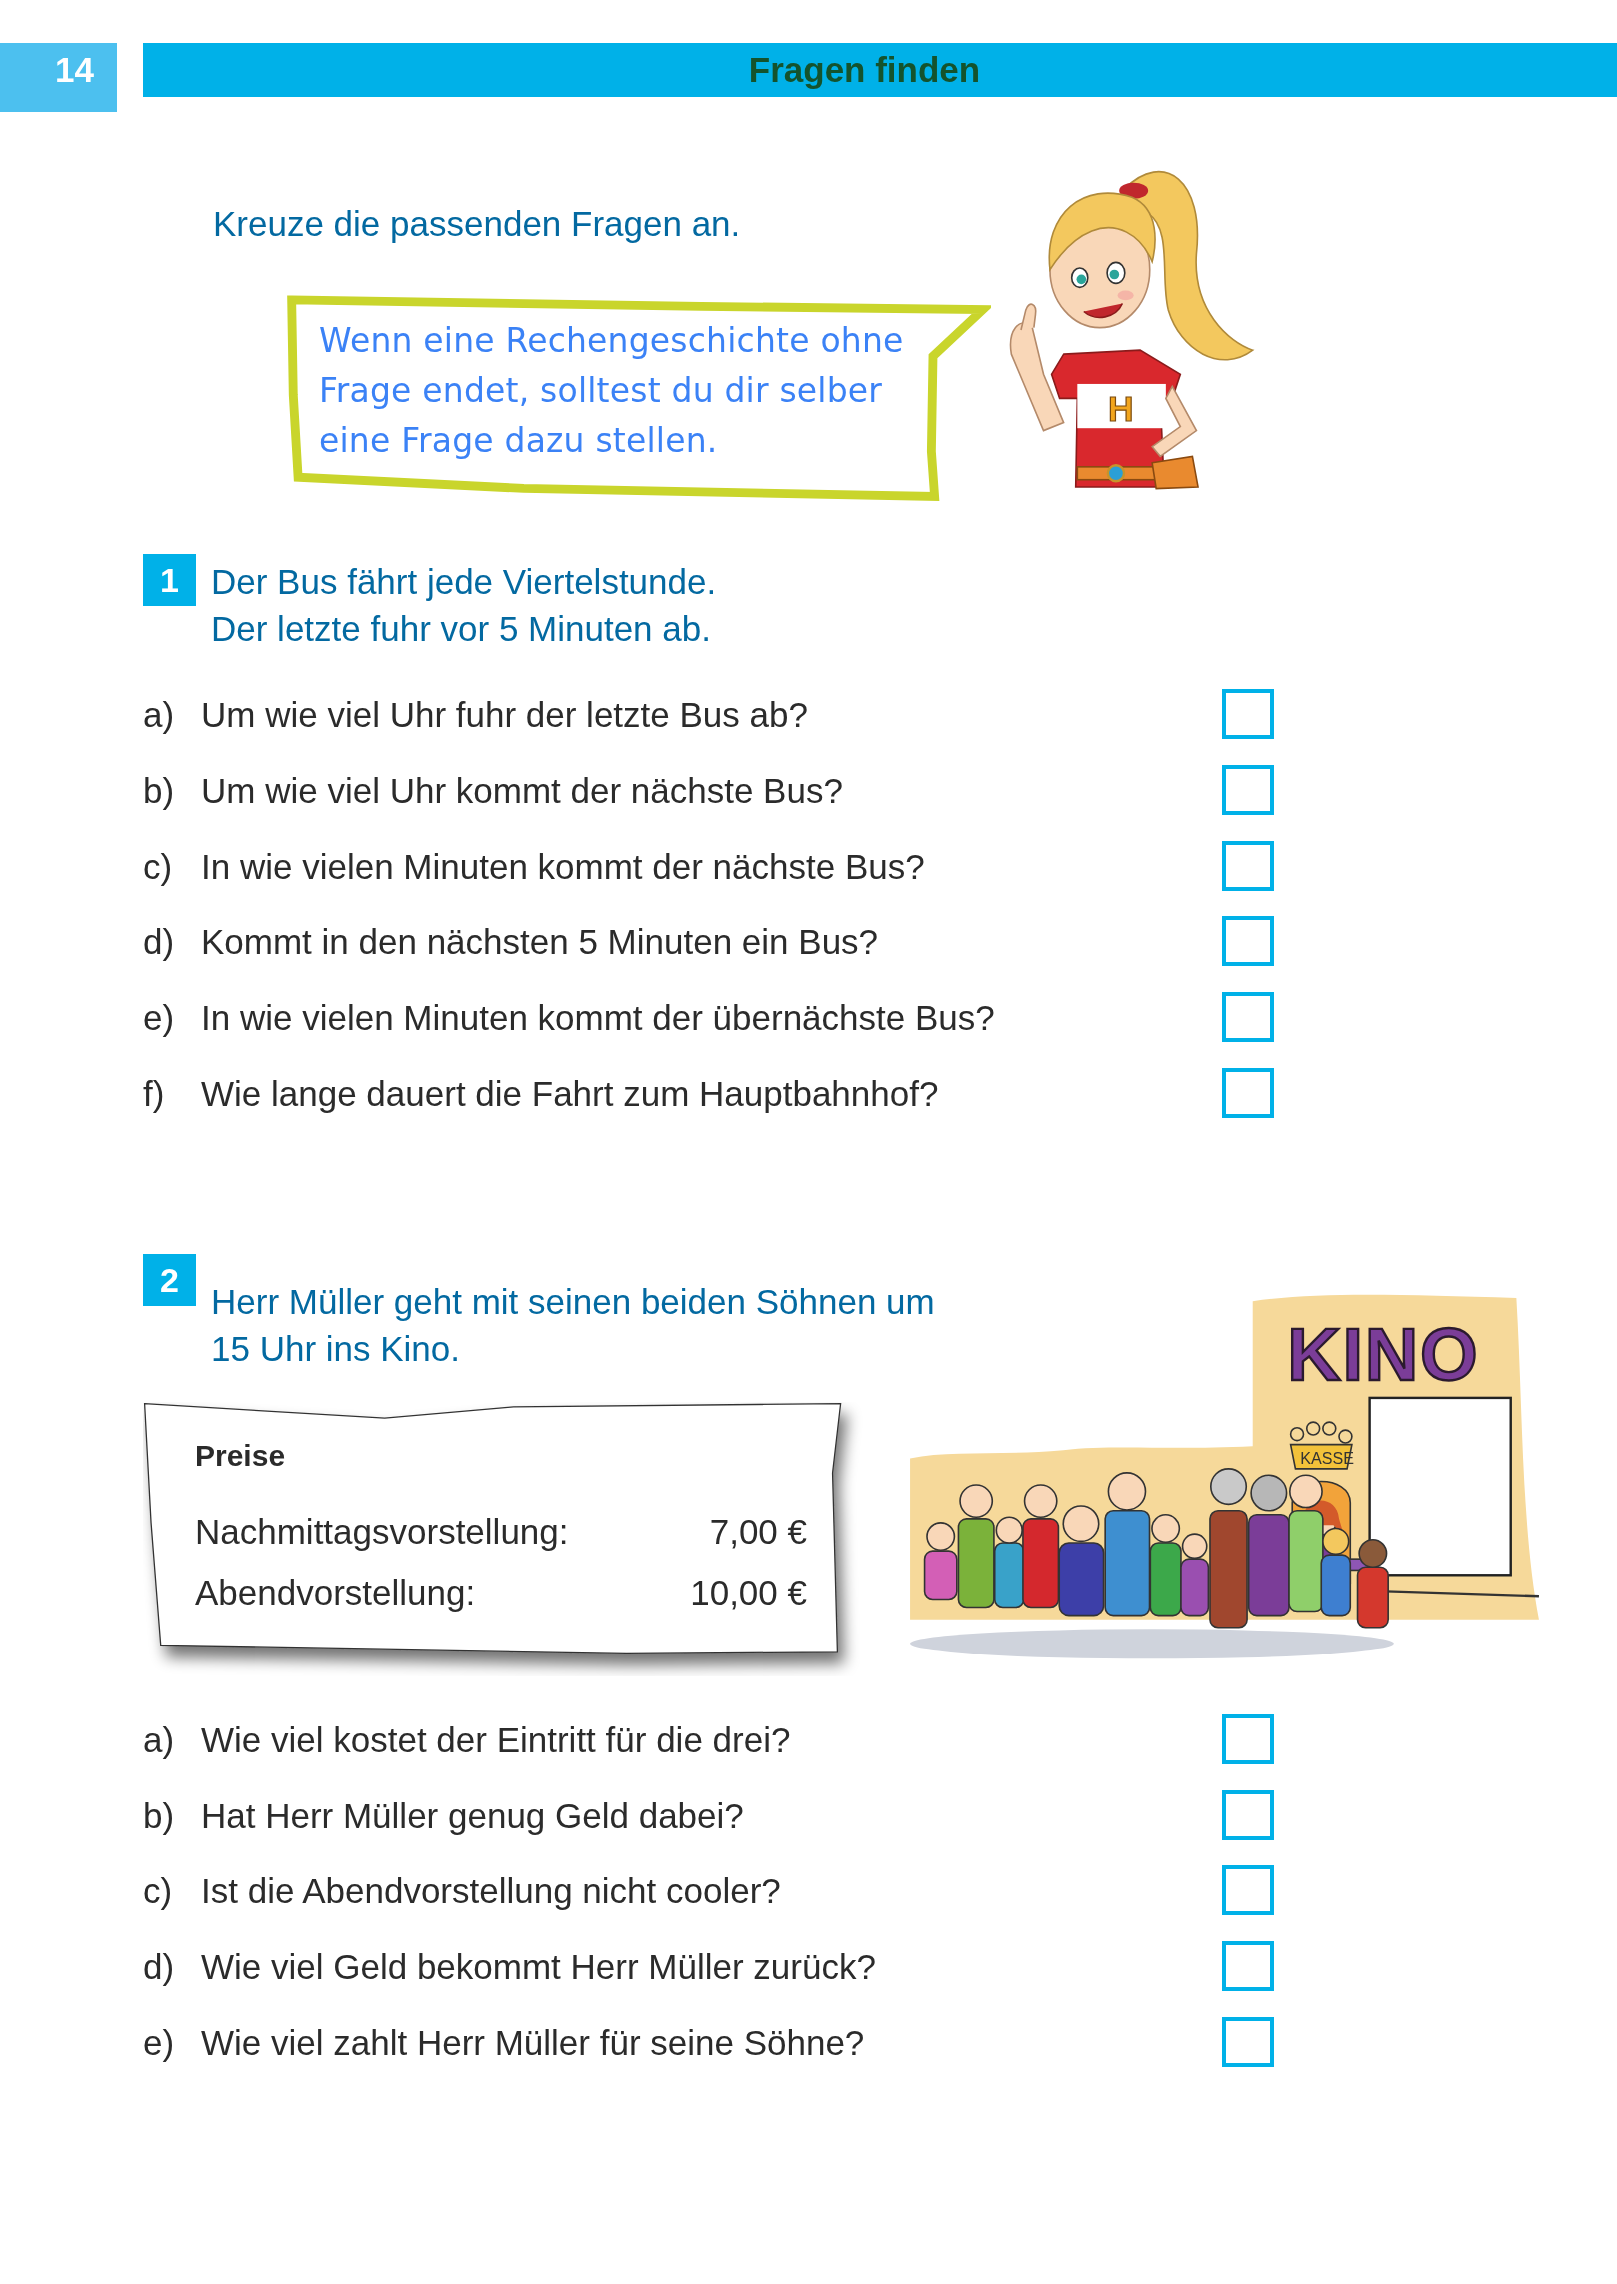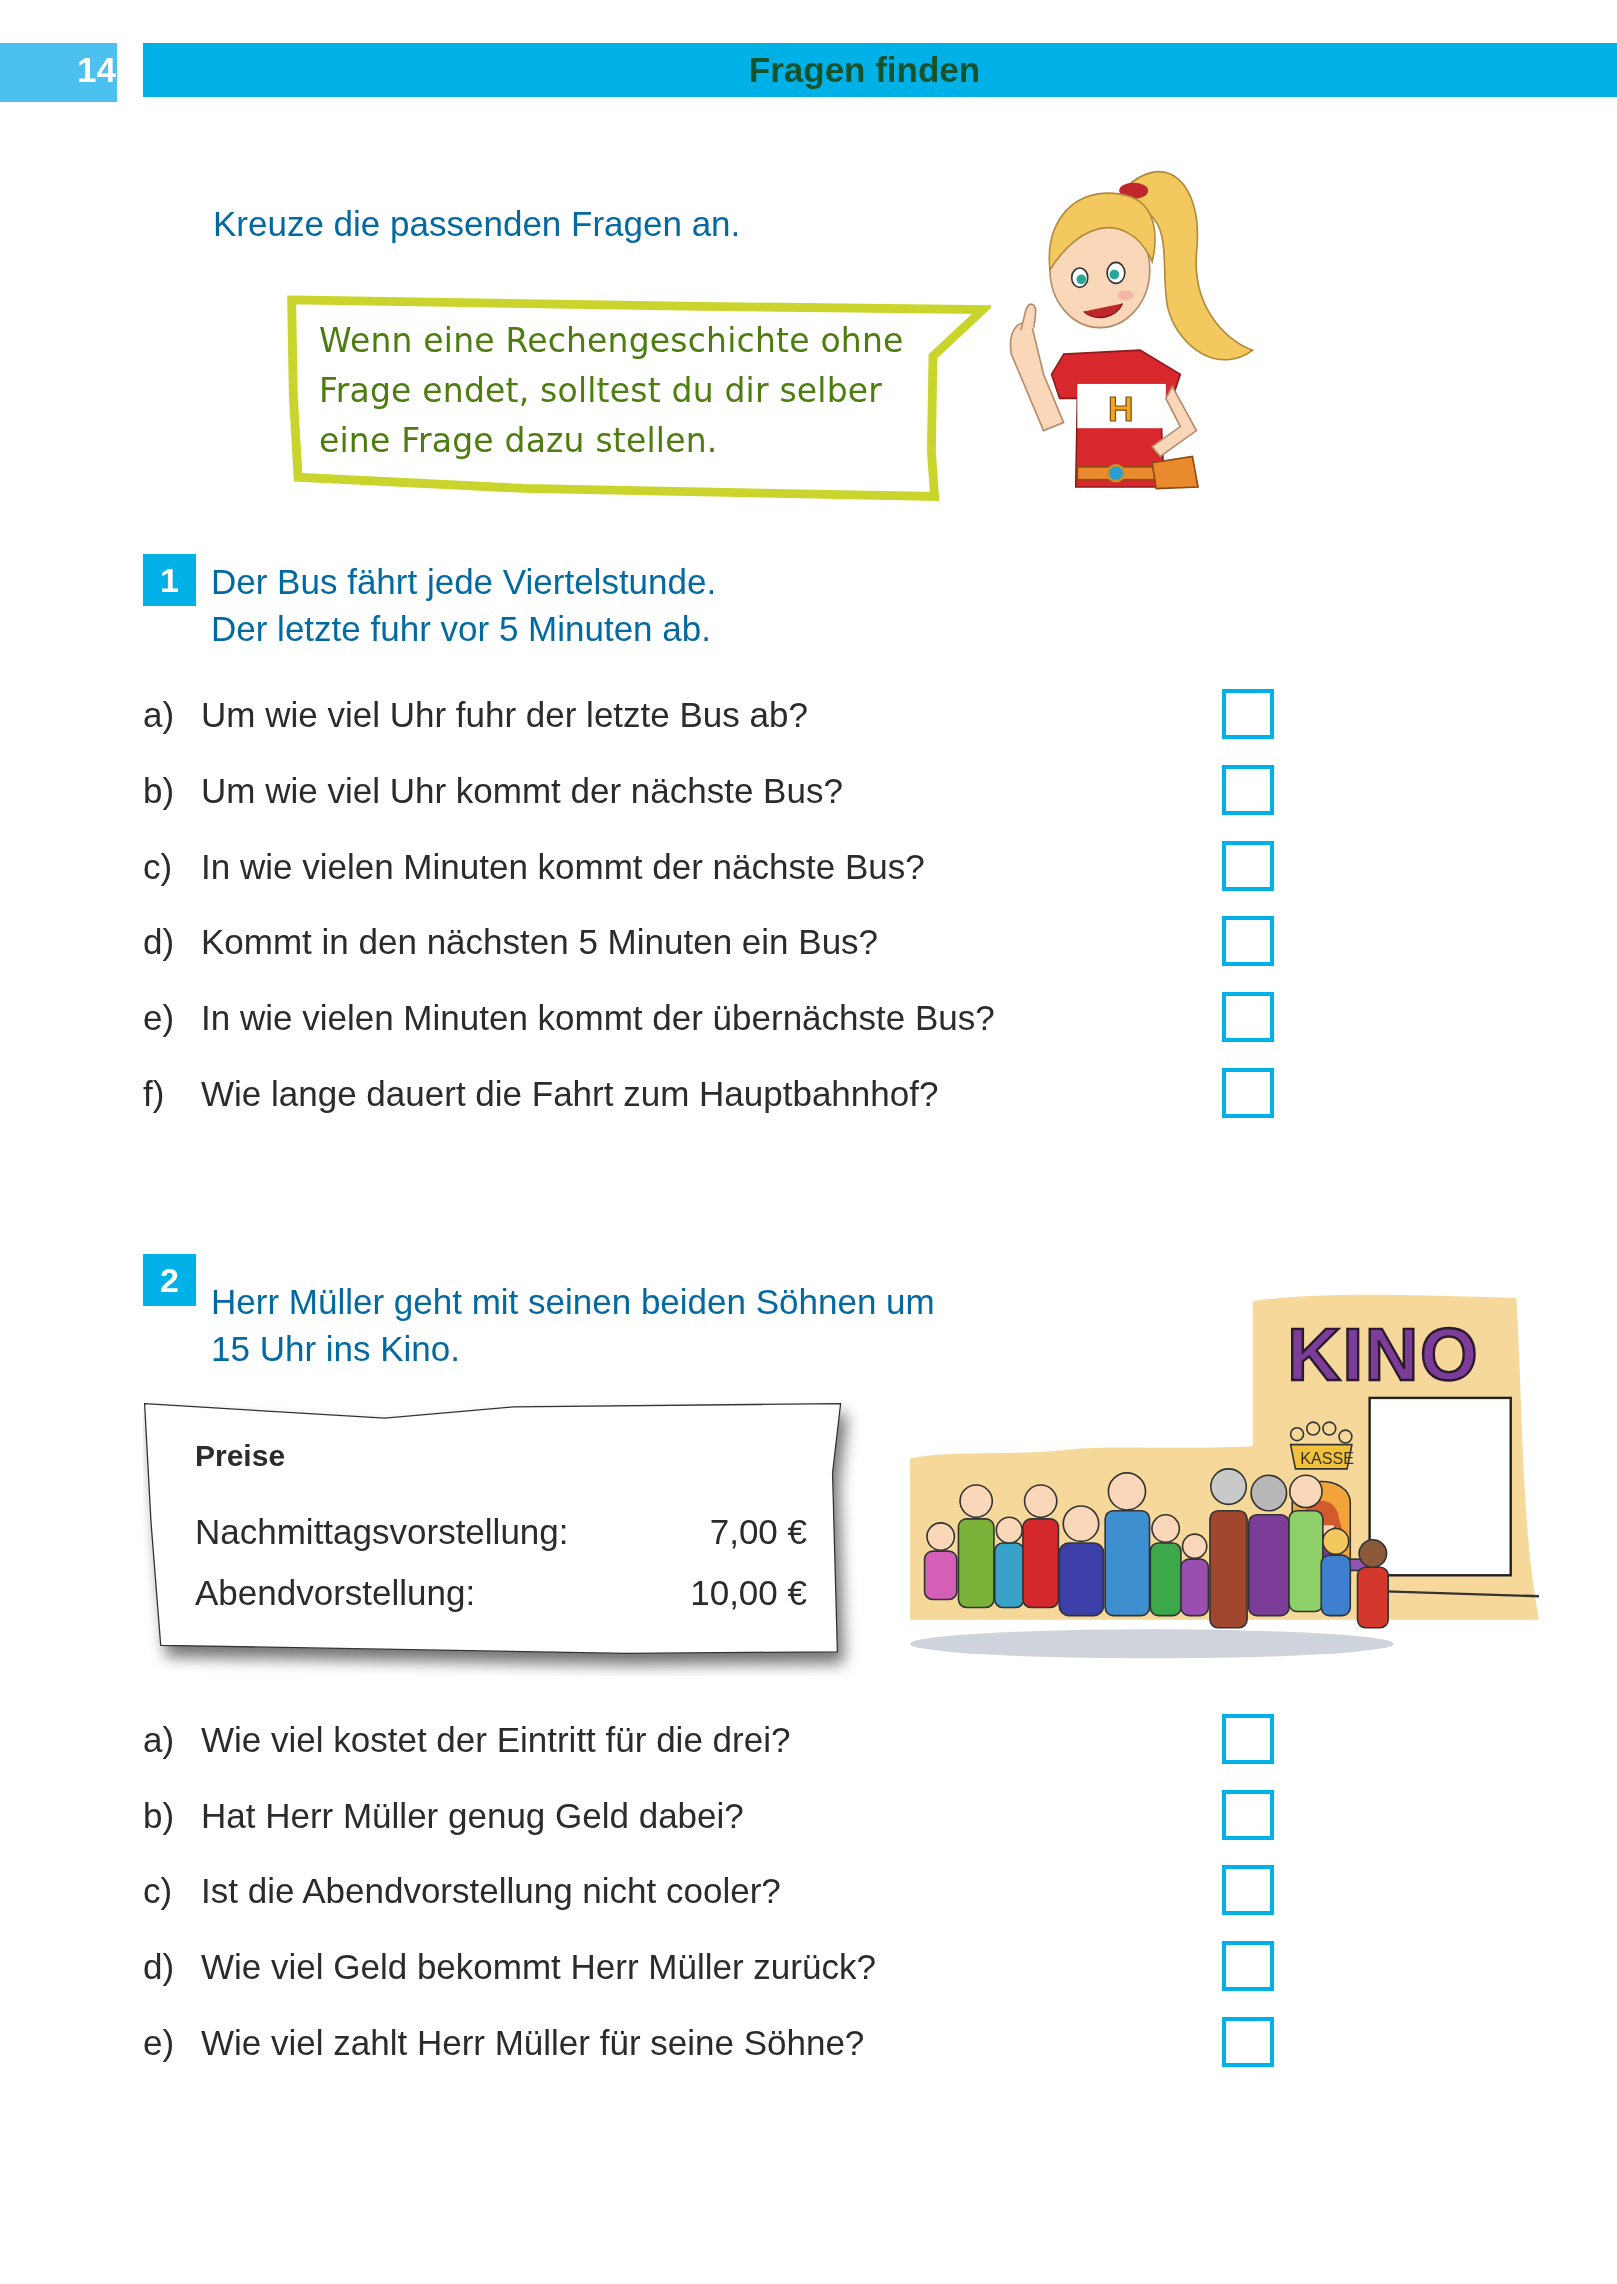--- a/index.html
+++ b/index.html
@@ -1,34 +1,34 @@
 <!DOCTYPE html>
 <html style="font-size:13px"><head>
 <meta charset="utf-8">
 <style>
   html, body { margin: 0; padding: 0; background: #ffffff; }
   body { width: 1618px; height: 2284px; position: relative; overflow: hidden;
          font-family: "Liberation Sans", "DejaVu Sans", sans-serif; color: #2b2b2b; }
   .abs { position: absolute; }
 
   
-  .page-num { left: 0; top: 43px; width: 117px; height: 59px; background: #4cc0ef;
+  .page-num { left: 0; top: 43px; width: 117px; height: 69px; background: #4cc0ef;
               color: #fff; font-weight: bold; font-size: 35px; line-height: 54px;
-              text-align: right; padding-right: 1px; box-sizing: border-box; }
+              text-align: right; padding-right: 23px; box-sizing: border-box; }
   .title-bar { left: 143px; top: 43px; width: 1475px; height: 54px; background: #00b1e8;
                color: #14532d; font-weight: bold; font-size: 35px; line-height: 54px; text-align: center;
                padding-right: 0; }
   .title-bar span { position: relative; left: -16px; }
 
   .instruction { left: 213px; top: 200px; font-size: 35px; line-height: 48px; color: #0369a1; }
 
   
   .bubble-svg { left: 282px; top: 290px; }
   .bubble-text { left: 319px; top: 316px; width: 612px; font-size: 33px; line-height: 50px;
-                 color: #4d7c0f; font-family: "DejaVu Sans", sans-serif; letter-spacing: 0.2px; }
+                 color: #3b82f6; font-family: "DejaVu Sans", sans-serif; letter-spacing: 0.2px; }
   .bubble-text div { white-space: nowrap; }
 
   .girl { left: 987px; top: 157px; }
 
   
   .badge { width: 53px; height: 52px; background: #00b1e8; color: #fff; font-weight: bold;
            font-size: 34px; line-height: 52px; text-align: center; }
   .task-text { font-size: 35px; line-height: 47px; color: #0369a1; }
 
   .q-row { left: 143px; width: 1136px; height: 48px; }

